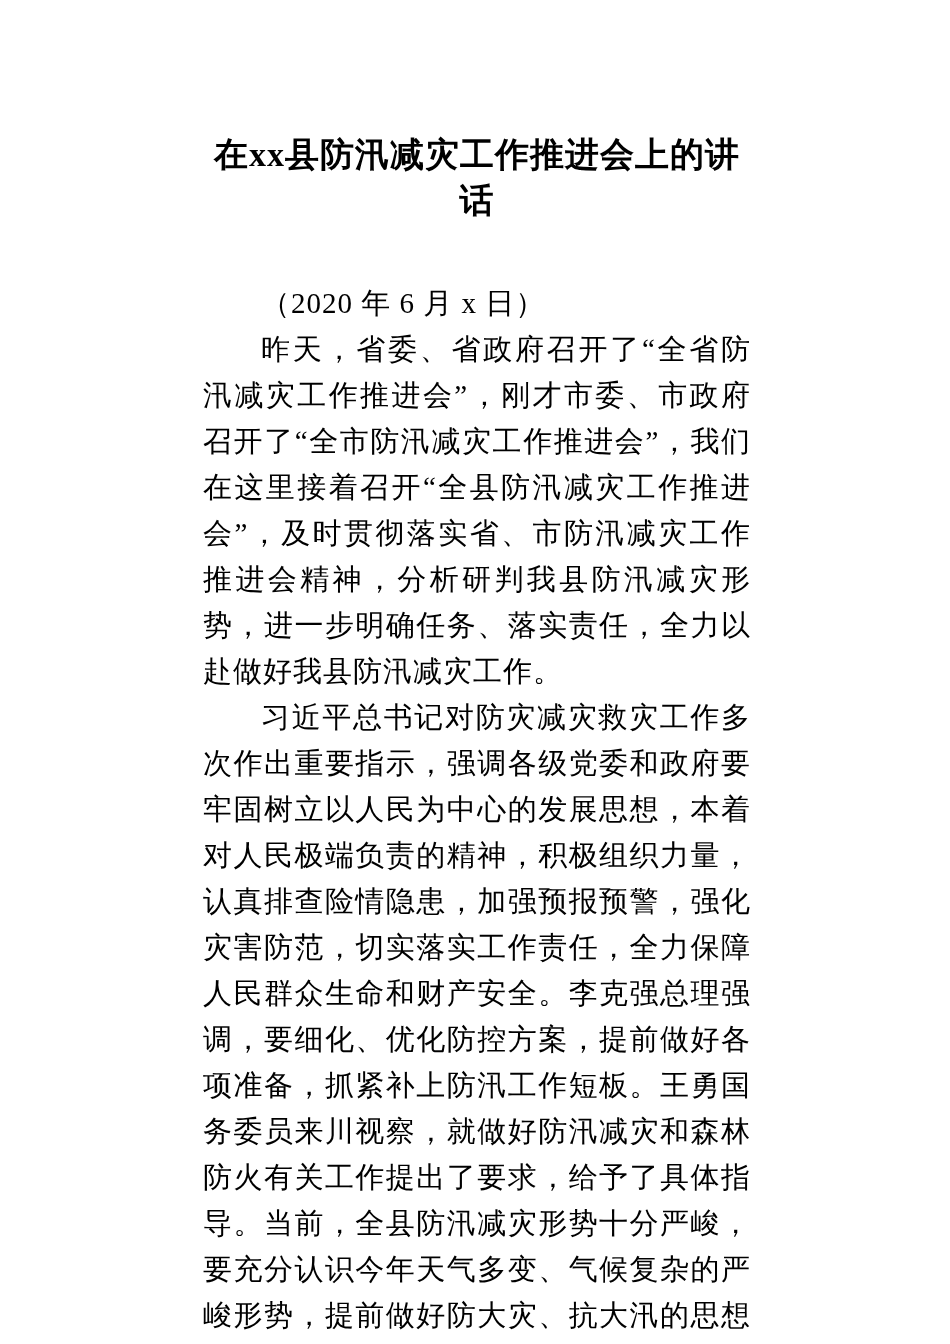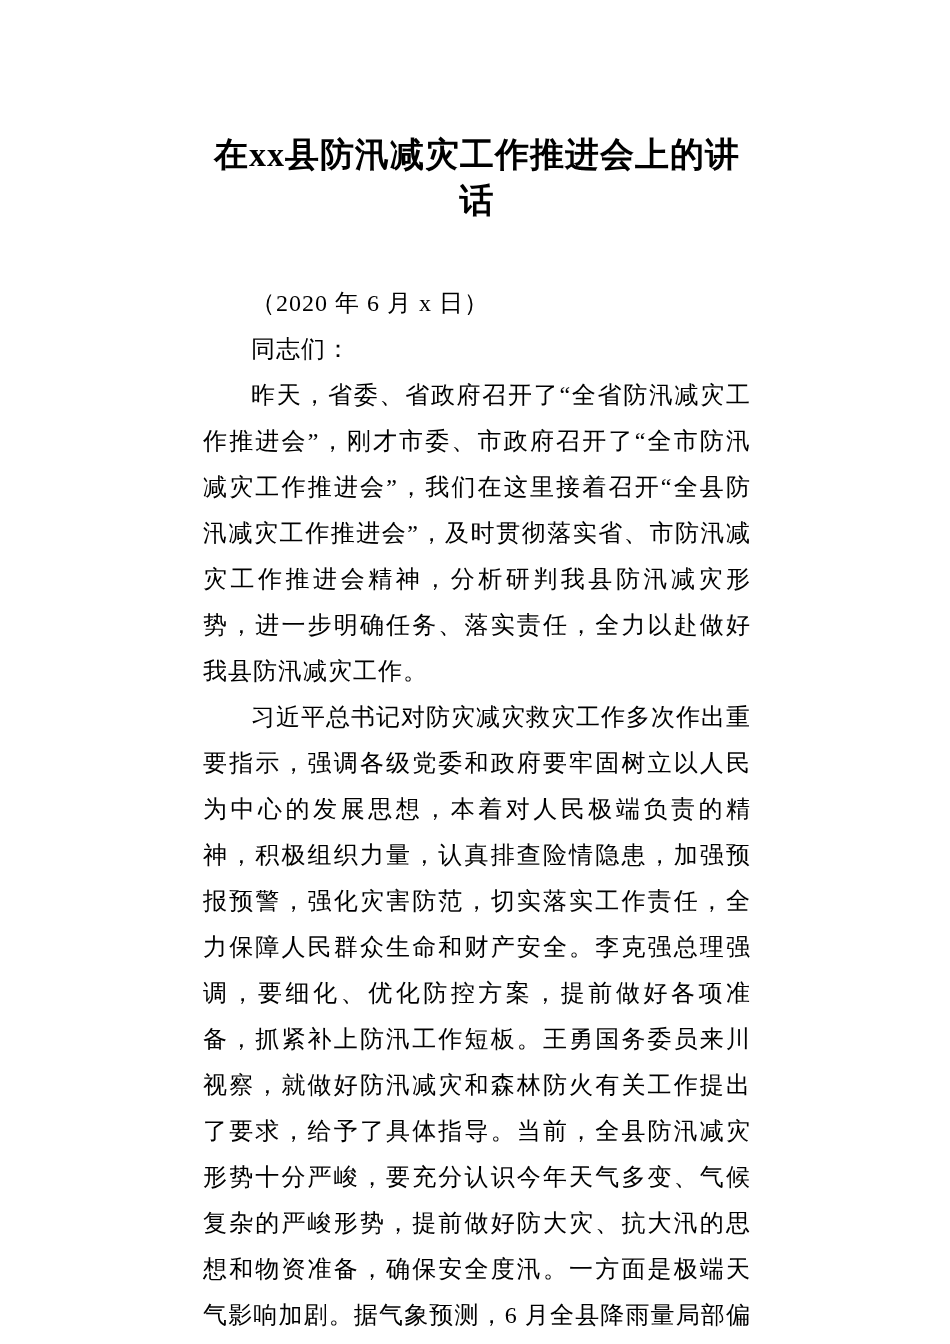--- a/index.html
+++ b/index.html
@@ -21,21 +21,21 @@
   .title {
     font-size: 34px;
     font-weight: bold;
     text-align: center;
     line-height: 46px;
     letter-spacing: 1px;
     margin-bottom: 56px;
     font-family: "Liberation Serif", "DejaVu Serif", serif;
   }
   .body-text {
-    font-size: 24px;
+    font-size: 29px;
     line-height: 46px;
     text-indent: 2em;
     text-align: justify;
     letter-spacing: 1px;
     word-break: break-all;
   }
   .section-heading {
     font-size: 24px;
     font-weight: bold;
     font-family: "Liberation Sans", "DejaVu Sans", sans-serif;
@@ -48,20 +48,19 @@
 </style>
 </head>
 <body>
 
 <div class="page">
 
   <h1 class="title">在xx县防汛减灾工作推进会上的讲话</h1>
 
   <p class="body-text">（2020 年 6 月 x 日）</p>
 
-  <p class="body-text">同志们：</p>
 
   <p class="body-text">昨天，省委、省政府召开了“全省防汛减灾工作推进会”，刚才市委、市政府召开了“全市防汛减灾工作推进会”，我们在这里接着召开“全县防汛减灾工作推进会”，及时贯彻落实省、市防汛减灾工作推进会精神，分析研判我县防汛减灾形势，进一步明确任务、落实责任，全力以赴做好我县防汛减灾工作。</p>
 
 
   <p class="body-text">习近平总书记对防灾减灾救灾工作多次作出重要指示，强调各级党委和政府要牢固树立以人民为中心的发展思想，本着对人民极端负责的精神，积极组织力量，认真排查险情隐患，加强预报预警，强化灾害防范，切实落实工作责任，全力保障人民群众生命和财产安全。李克强总理强调，要细化、优化防控方案，提前做好各项准备，抓紧补上防汛工作短板。王勇国务委员来川视察，就做好防汛减灾和森林防火有关工作提出了要求，给予了具体指导。当前，全县防汛减灾形势十分严峻，要充分认识今年天气多变、气候复杂的严峻形势，提前做好防大灾、抗大汛的思想和物资准备，确保安全度汛。一方面是极端天气影响加剧。据气象预测，6 月全县降雨量局部偏多，南部 xxx-xxx 毫米，北部 xxx-xxx 毫米，6 月下旬将有 x-x 次区域性</p>
 
 </div>
 
 </body></html>

